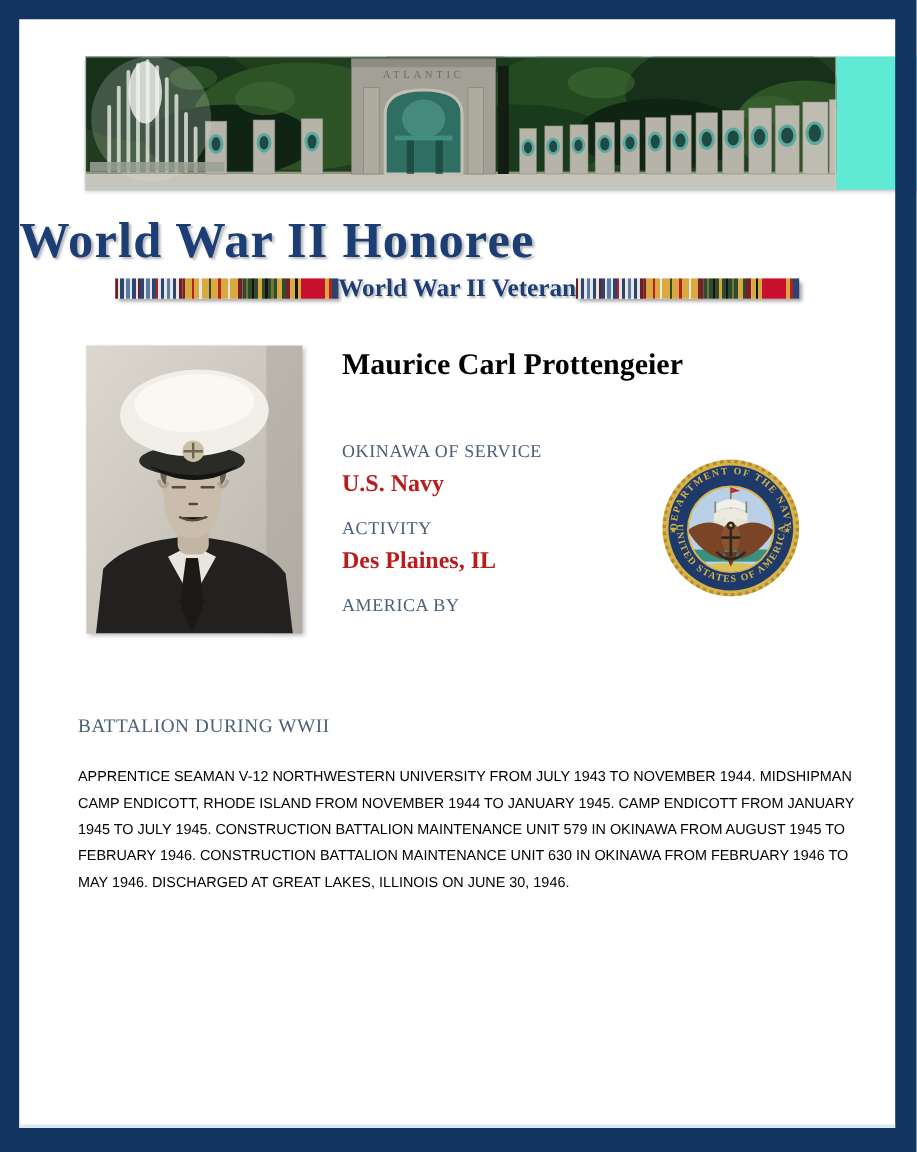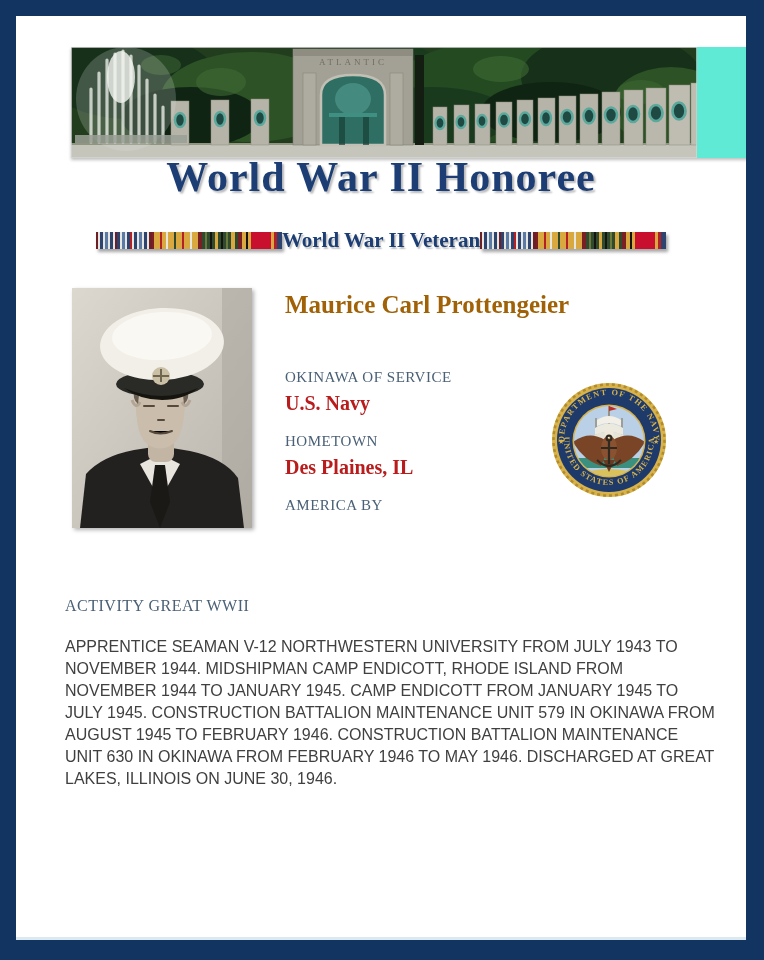--- a/index.html
+++ b/index.html
@@ -18,21 +18,21 @@
   }
 
   
   .memorial-wrap {
     position:absolute; left:71px; top:47px; width:740px; height:111px;
     box-shadow:0 2px 3px rgba(0,0,0,.25); background:#5eead4;
   }
 
   
   .page-title {
-    position:absolute; left:16px; right:18px; top:153px; text-align:center;
+    position:absolute; left:16px; right:18px; top:177px; 
     font-family:"Liberation Serif", serif; font-weight:bold; font-size:42px;
     color:#1c3e74; letter-spacing:1px;
     text-shadow:2px 2px 2px #b9b9b9;
   }
 
   
   .banner-row {
     position:absolute; left:16px; right:18px; top:228px;
     display:flex; align-items:center; justify-content:center; 
   }
@@ -69,21 +69,21 @@
   
   .portrait-wrap {
     position:absolute; left:72px; top:288px; width:180px; height:240px;
     box-shadow:2px 2px 4px rgba(0,0,0,.3); background:#d6d2c9;
   }
 
   
   .honoree-name {
     position:absolute; left:285px; top:291px;
     font-family:"Liberation Serif", serif; font-weight:bold; font-size:25px;
-    color:#a16207;
+    color:#000000;
   }
   .info-col { position:absolute; left:285px; top:368px; width:260px; }
   .info-group { margin-bottom:15px; }
   .info-label {
     font-family:"Liberation Serif", serif; font-size:15px; color:#4a6076;
     letter-spacing:.5px; line-height:18px; margin-bottom:3px;
   }
   .info-value {
     font-family:"Liberation Serif", serif; font-weight:bold; font-size:20px;
     color:#b91c1c; line-height:28px; max-width:250px;
@@ -93,22 +93,22 @@
   .seal-wrap { position:absolute; left:549px; top:380px; width:120px; height:120px; }
 
   
   .activity-label {
     position:absolute; left:65px; top:597px;
     font-family:"Liberation Serif", serif; font-size:16px; color:#4a6076;
     letter-spacing:.5px;
   }
   .activity-text {
     position:absolute; left:65px; top:636px; width:650px;
-    font-family:"Liberation Sans", sans-serif; font-size:16px; line-height:22px;
-    color:#404040;
+    font-family:"Liberation Sans", sans-serif; font-size:12px; line-height:22px;
+    color:#000000;
   }
 </style>
 </head>
 <body>
 
 <div class="page">
 
   <div class="memorial-wrap">
     <svg width="626" height="111" viewBox="0 0 626 111">
       <rect x="0" y="0" width="626" height="111" fill="#223d1d"></rect>
@@ -268,21 +268,21 @@
   </div>
 
   <div class="honoree-name">Maurice Carl Prottengeier</div>
 
   <div class="info-col">
     <div class="info-group">
       <div class="info-label">OKINAWA OF SERVICE</div>
       <div class="info-value">U.S. Navy</div>
     </div>
     <div class="info-group">
-      <div class="info-label">HOMETOWN</div>
+      <div class="info-label">ACTIVITY</div>
       <div class="info-value">Des Plaines, IL</div>
     </div>
     <div class="info-group">
       <div class="info-label">AMERICA BY</div>
     </div>
   </div>
 
   <div class="seal-wrap">
     <svg width="120" height="120" viewBox="0 0 120 120">
       <defs>
@@ -336,17 +336,17 @@
       <text font-family="Liberation Serif, serif" font-size="8.2" font-weight="bold" fill="#d8b24a" letter-spacing="1.2">
         <textPath href="#arcBot" xlink:href="#arcBot" startOffset="50%" text-anchor="middle">UNITED STATES OF AMERICA</textPath>
       </text>
       <g fill="#d8b24a" font-size="7" font-family="DejaVu Sans, sans-serif">
         <text x="9" y="64">★</text>
         <text x="104" y="64">★</text>
       </g>
     </svg>
   </div>
 
-  <div class="activity-label">ACTIVITY GREAT WWII</div>
+  <div class="activity-label">BATTALION DURING WWII</div>
   <div class="activity-text">APPRENTICE SEAMAN V-12 NORTHWESTERN UNIVERSITY FROM JULY 1943 TO NOVEMBER 1944. MIDSHIPMAN CAMP ENDICOTT, RHODE ISLAND FROM NOVEMBER 1944 TO JANUARY 1945. CAMP ENDICOTT FROM JANUARY 1945 TO JULY 1945. CONSTRUCTION BATTALION MAINTENANCE UNIT 579 IN OKINAWA FROM AUGUST 1945 TO FEBRUARY 1946. CONSTRUCTION BATTALION MAINTENANCE UNIT 630 IN OKINAWA FROM FEBRUARY 1946 TO MAY 1946. DISCHARGED AT GREAT LAKES, ILLINOIS ON JUNE 30, 1946.</div>
 
   <div class="border-frame"></div>
 </div>
 
 </body></html>

